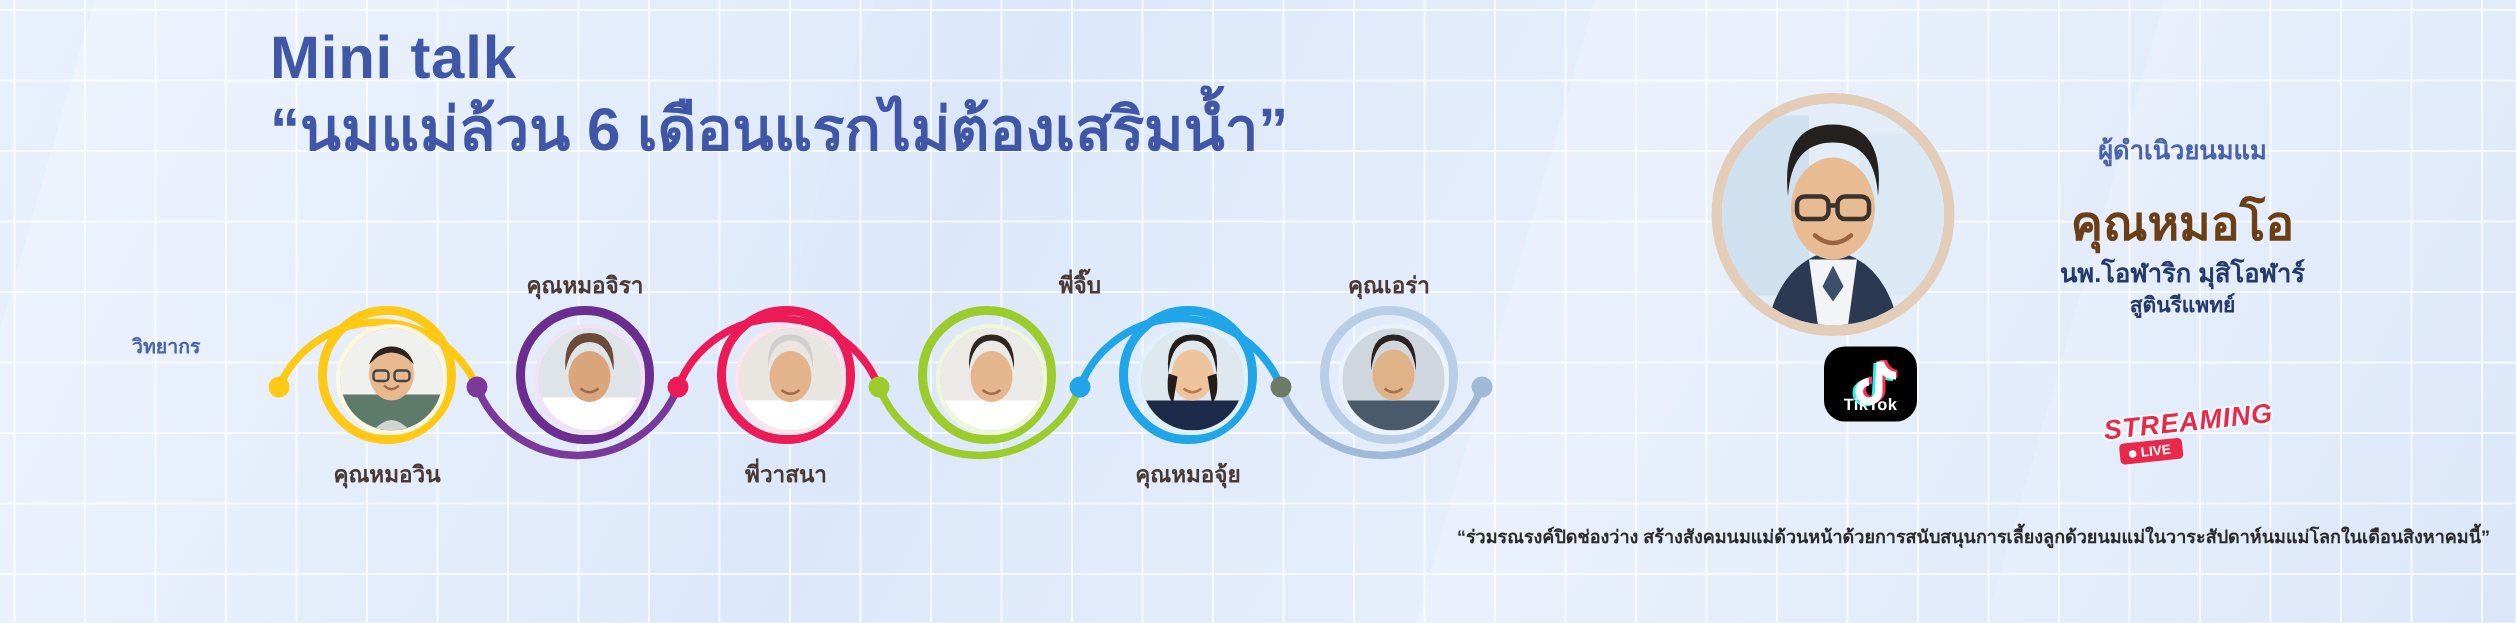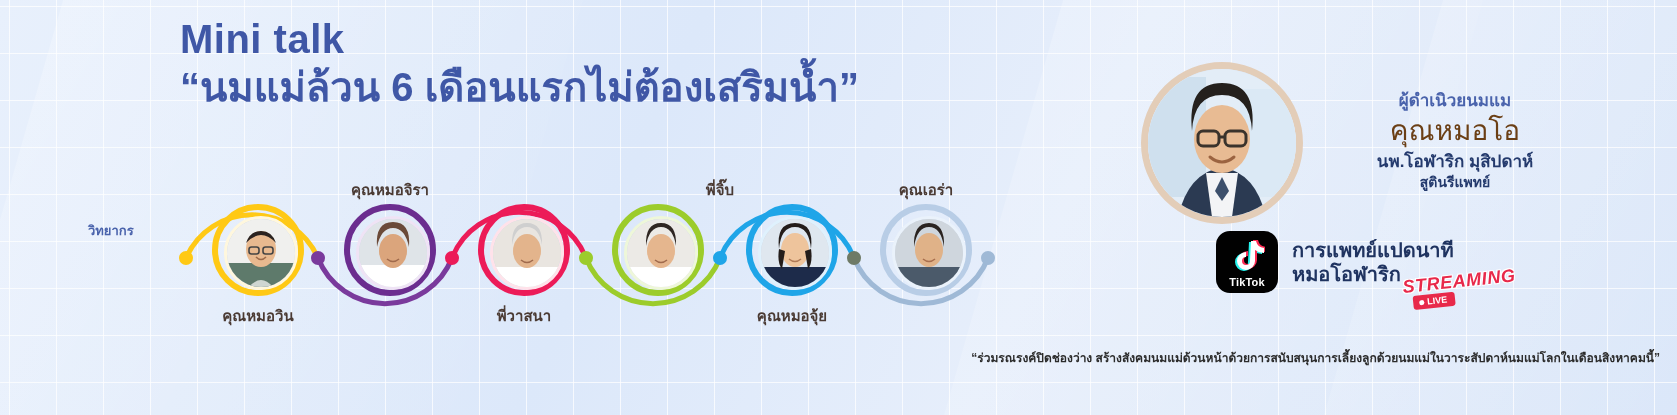--- a/index.html
+++ b/index.html
@@ -120,28 +120,28 @@
     overflow: hidden;
   }
   .host-text {
     position: absolute;
     left: 1290px;
     top: 92px;
     width: 330px;
     text-align: center;
   }
   .host-role { font-size: 17px; font-weight: 700; color: #4a63ac; line-height: 1.1; }
-  .host-name { font-size: 28px; font-weight: 400; color: #6b3f15; line-height: 1.25; margin-top: 2px; }
+  .host-name { font-size: 32px; font-weight: 700; color: #6b3f15; line-height: 1.25; margin-top: 18px; }
   .host-full { font-size: 17px; font-weight: 700; color: #243a6d; line-height: 1.3; margin-top: 3px; }
   .host-spec { font-size: 14px; font-weight: 700; color: #243a6d; line-height: 1.3; }
 
   
   .tiktok-row { position: absolute; left: 1216px; top: 231px; display: flex; align-items: center; }
   .tiktok-icon {
-    width: 62px; height: 62px; border-radius: 14px; background: #010101;
+    width: 62px; height: 50px; border-radius: 14px; background: #010101;
     position: relative; flex: 0 0 auto;
   }
   .tiktok-note { position: absolute; left: 15px; top: 9px; width: 34px; height: 32px; }
   .tiktok-label {
     position: absolute; left: 0; right: 0; bottom: 5px;
     color: #fff; font-size: 11px; font-weight: 700; text-align: center;
     letter-spacing: .2px;
   }
   .tiktok-text { margin-left: 14px; }
   .tiktok-text .l1, .tiktok-text .l2 {
@@ -318,37 +318,33 @@
       <rect x="50" y="62" width="21" height="15" rx="5" fill="none" stroke="#3a332c" stroke-width="3"></rect>
       <rect x="77" y="62" width="21" height="15" rx="5" fill="none" stroke="#3a332c" stroke-width="3"></rect>
       <line x1="71" y1="68" x2="77" y2="68" stroke="#3a332c" stroke-width="3"></line>
       <path d="M62 88 q12 10 24 0" stroke="#9b6340" stroke-width="3" fill="none" stroke-linecap="round"></path>
     </svg>
   </div>
 
   <div class="host-text">
     <div class="host-role">ผู้ดำเนิวยนมแม</div>
     <div class="host-name">คุณหมอโอ</div>
-    <div class="host-full">นพ.โอฬาริก มุสิปดาห์</div>
+    <div class="host-full">นพ.โอฬาริก มุสิโอฬาร์</div>
     <div class="host-spec">สูตินรีแพทย์</div>
   </div>
 
   <div class="tiktok-row">
     <div class="tiktok-icon">
       <svg class="tiktok-note" viewBox="0 0 34 32">
         <path d="M20 1 h5 a9 9 0 0 0 8 7 v5 a14 14 0 0 1 -9 -3 v11 a9 9 0 1 1 -9 -9 v5 a4 4 0 1 0 4 4 z" fill="#25f4ee" transform="translate(-2,1)"></path>
         <path d="M20 1 h5 a9 9 0 0 0 8 7 v5 a14 14 0 0 1 -9 -3 v11 a9 9 0 1 1 -9 -9 v5 a4 4 0 1 0 4 4 z" fill="#fe2c55" transform="translate(2,-1)"></path>
         <path d="M20 1 h5 a9 9 0 0 0 8 7 v5 a14 14 0 0 1 -9 -3 v11 a9 9 0 1 1 -9 -9 v5 a4 4 0 1 0 4 4 z" fill="#ffffff"></path>
       </svg>
       <div class="tiktok-label">TikTok</div>
     </div>
-    <div class="tiktok-text">
-      <div class="l1">การแพทย์แปดนาที</div>
-      <div class="l2">หมอโอฬาริก</div>
-    </div>
   </div>
 
   <div class="streaming-badge">
     <div class="streaming-word">STREAMING</div>
     <div class="live-pill">
       <span class="live-dot"></span>
       <span>LIVE</span>
     </div>
   </div>
 

